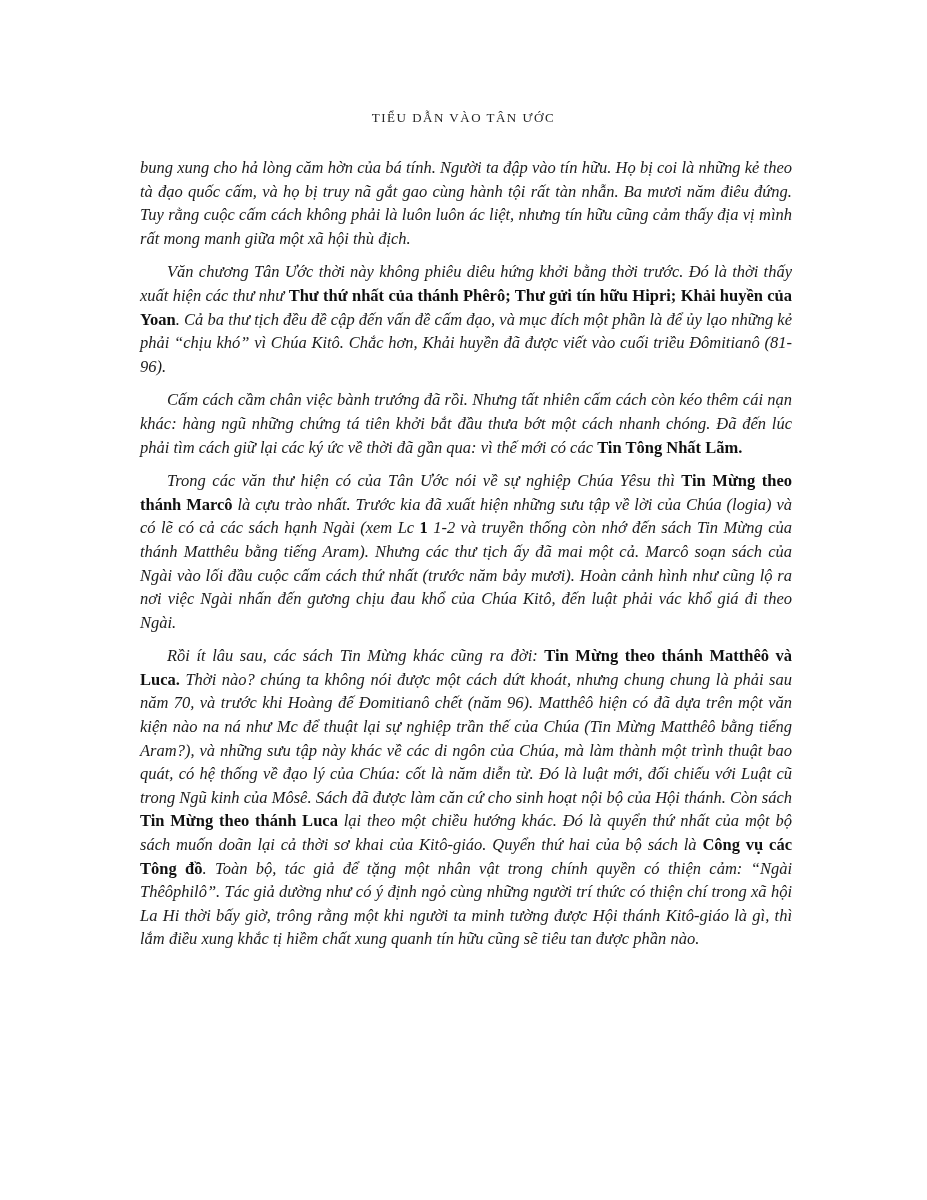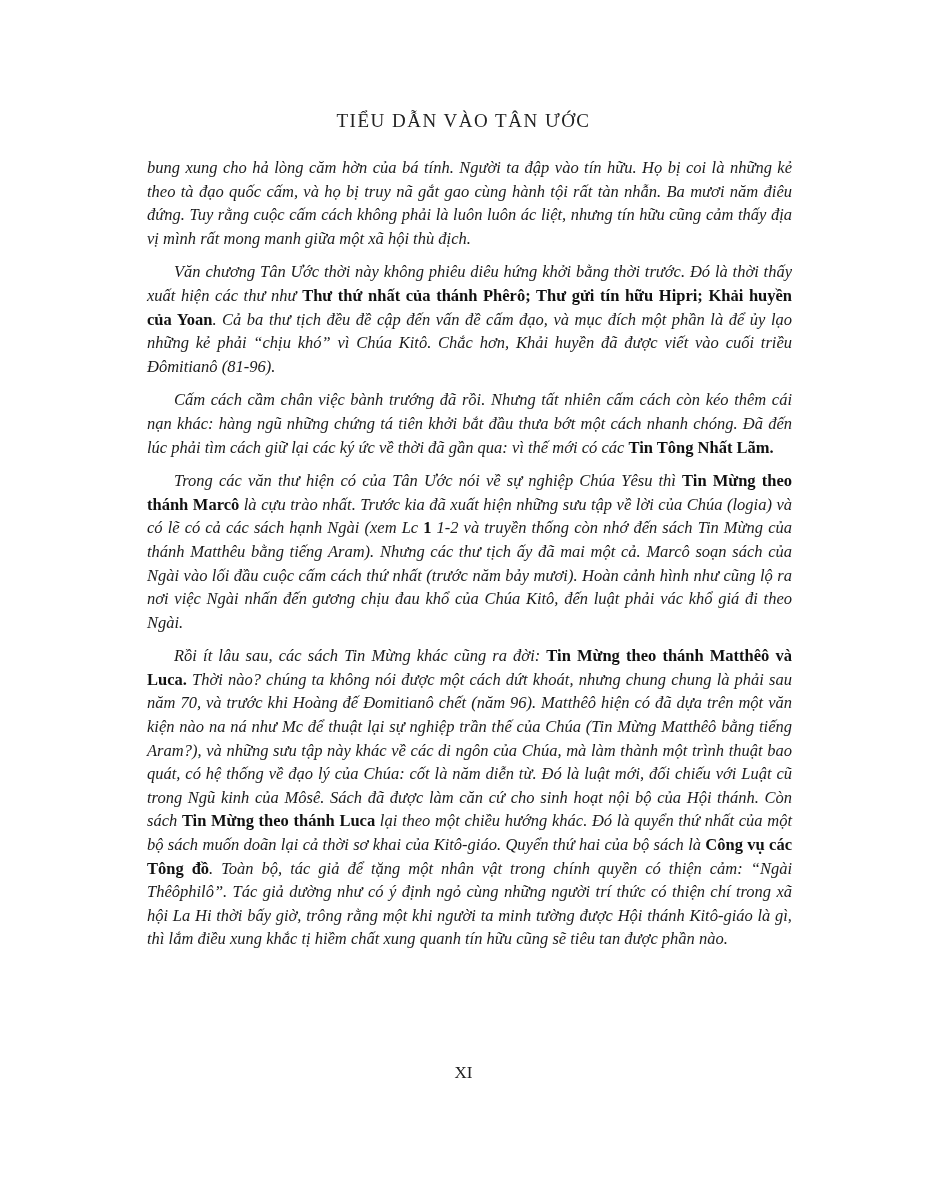--- a/index.html
+++ b/index.html
@@ -15,38 +15,38 @@
     font-family: "Liberation Serif", "DejaVu Serif", serif;
     color: #1b1b1b;
     overflow: hidden;
   }
   .running-header {
     position: absolute;
     top: 110px;
     left: 0;
     width: 100%;
     text-align: center;
-    font-size: 19px;
+    font-size: 13px;
     letter-spacing: 1.5px;
     font-style: normal;
     color: #222222;
   }
   .body-text {
     position: absolute;
     top: 156px;
     left: 140px;
     width: 652px;
     font-size: 16.5px;
     line-height: 23.6px;
     font-style: italic;
     text-align: justify;
     color: #1b1b1b;
   }
   .body-text p {
-    margin: 0 0 10px 7px;
+    margin: 0 0 10px 0;
     text-indent: 27px;
   }
   .body-text p.no-indent {
     text-indent: 0;
   }
   .body-text b {
     font-style: normal;
     font-weight: bold;
     color: #111111;
   }
@@ -68,14 +68,13 @@
   <div class="running-header">TIỂU DẪN VÀO TÂN ƯỚC</div>
 
   <div class="body-text">
       <p class="no-indent"><span>bung xung cho hả lòng căm hờn của bá tính. Người ta đập vào tín hữu. Họ bị coi là những kẻ theo tà đạo quốc cấm, và họ bị truy nã gắt gao cùng hành tội rất tàn nhẫn. Ba mươi năm điêu đứng. Tuy rằng cuộc cấm cách không phải là luôn luôn ác liệt, nhưng tín hữu cũng cảm thấy địa vị mình rất mong manh giữa một xã hội thù địch.</span></p>
       <p><span>Văn chương Tân Ước thời này không phiêu diêu hứng khởi bằng thời trước. Đó là thời thấy xuất hiện các thư như </span><b>Thư thứ nhất của thánh Phêrô; Thư gửi tín hữu Hipri; Khải huyền của Yoan</b><span>. Cả ba thư tịch đều đề cập đến vấn đề cấm đạo, và mục đích một phần là để ủy lạo những kẻ phải “chịu khó” vì Chúa Kitô. Chắc hơn, Khải huyền đã được viết vào cuối triều Đômitianô (81-96).</span></p>
       <p><span>Cấm cách cầm chân việc bành trướng đã rồi. Nhưng tất nhiên cấm cách còn kéo thêm cái nạn khác: hàng ngũ những chứng tá tiên khởi bắt đầu thưa bớt một cách nhanh chóng. Đã đến lúc phải tìm cách giữ lại các ký ức về thời đã gần qua: vì thế mới có các </span><b>Tin Tông Nhất Lãm.</b></p>
       <p><span>Trong các văn thư hiện có của Tân Ước nói về sự nghiệp Chúa Yêsu thì </span><b>Tin Mừng theo thánh Marcô</b><span> là cựu trào nhất. Trước kia đã xuất hiện những sưu tập về lời của Chúa (logia) và có lẽ có cả các sách hạnh Ngài (xem Lc </span><b>1</b><span> 1-2 và truyền thống còn nhớ đến sách Tin Mừng của thánh Matthêu bằng tiếng Aram). Nhưng các thư tịch ấy đã mai một cả. Marcô soạn sách của Ngài vào lối đầu cuộc cấm cách thứ nhất (trước năm bảy mươi). Hoàn cảnh hình như cũng lộ ra nơi việc Ngài nhấn đến gương chịu đau khổ của Chúa Kitô, đến luật phải vác khổ giá đi theo Ngài.</span></p>
       <p><span>Rồi ít lâu sau, các sách Tin Mừng khác cũng ra đời: </span><b>Tin Mừng theo thánh Matthêô và Luca.</b><span> Thời nào? chúng ta không nói được một cách dứt khoát, nhưng chung chung là phải sau năm 70, và trước khi Hoàng đế Đomitianô chết (năm 96). Matthêô hiện có đã dựa trên một văn kiện nào na ná như Mc để thuật lại sự nghiệp trần thế của Chúa (Tin Mừng Matthêô bằng tiếng Aram?), và những sưu tập này khác về các di ngôn của Chúa, mà làm thành một trình thuật bao quát, có hệ thống về đạo lý của Chúa: cốt là năm diễn từ. Đó là luật mới, đối chiếu với Luật cũ trong Ngũ kinh của Môsê. Sách đã được làm căn cứ cho sinh hoạt nội bộ của Hội thánh. Còn sách </span><b>Tin Mừng theo thánh Luca</b><span> lại theo một chiều hướng khác. Đó là quyển thứ nhất của một bộ sách muốn doãn lại cả thời sơ khai của Kitô-giáo. Quyển thứ hai của bộ sách là </span><b>Công vụ các Tông đồ</b><span>. Toàn bộ, tác giả để tặng một nhân vật trong chính quyền có thiện cảm: “Ngài Thêôphilô”. Tác giả dường như có ý định ngỏ cùng những người trí thức có thiện chí trong xã hội La Hi thời bấy giờ, trông rằng một khi người ta minh tường được Hội thánh Kitô-giáo là gì, thì lắm điều xung khắc tị hiềm chất xung quanh tín hữu cũng sẽ tiêu tan được phần nào.</span></p>
     </div>
 
-  <div class="page-number">XI</div>
 </div>
 
 </body></html>

